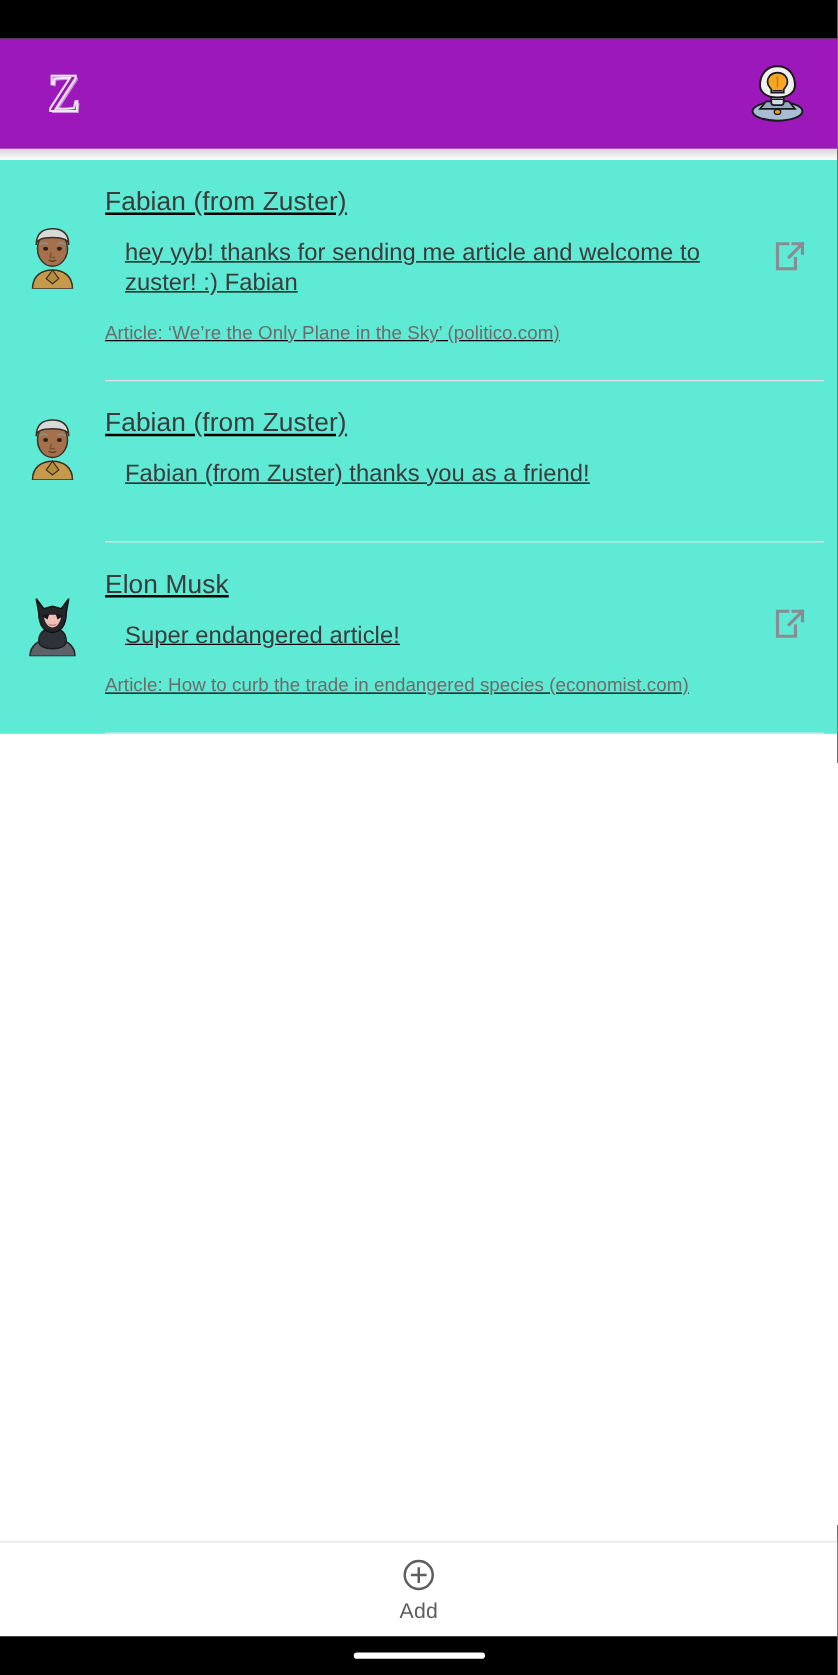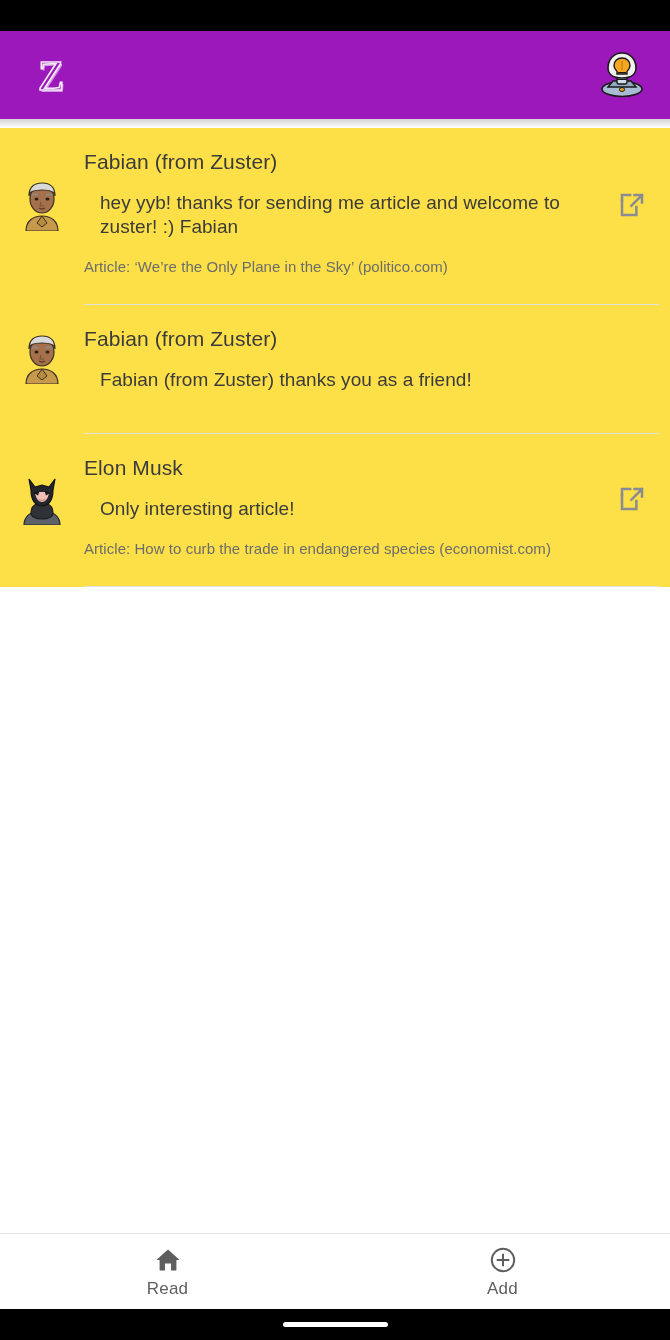--- a/index.html
+++ b/index.html
@@ -60,22 +60,23 @@
     user-select: none;
   }
   .bulb-icon {
     width: 44px;
     height: 48px;
     display: block;
   }
 
   
   .list {
-    background: #fde047;
-    width: 100%;
+    background: #5eead4;
+    width: 100%;
+    text-decoration: underline;
   }
   .notif-row {
     display: flex;
     align-items: flex-start;
     padding: 0;
     position: relative;
   }
   .avatar-col {
     width: 84px;
     flex: 0 0 84px;
@@ -291,44 +292,38 @@
             <path d="M13 40 C13 33 17 30 24 30 C31 30 35 33 35 40 C35 44 30 46 24 46 C18 46 13 44 13 40 Z" fill="#2f3338" stroke="#1a1c1f" stroke-width="1.1"></path>
             <path d="M11 6 L13 17 C13 28 18 33 24 33 C30 33 35 28 35 17 L37 6 L31 14 L24 12 L17 14 Z" fill="#242629" stroke="#121315" stroke-width="1.2"></path>
             <path d="M17 20 C19 18.5 29 18.5 31 20 C30 26 27 29 24 29 C21 29 18 26 17 20 Z" fill="#f0c0b8"></path>
             <path d="M15 19.5 L21.5 18 L20 22.5 Z" fill="#15171a"></path>
             <path d="M33 19.5 L26.5 18 L28 22.5 Z" fill="#15171a"></path>
             <path d="M21 26.5 C22.3 27.4 25.7 27.4 27 26.5" stroke="#c28b84" stroke-width="1.1" fill="none"></path>
           </svg>
         </div>
         <div class="content-col">
           <div class="sender">Elon Musk</div>
-          <div class="message">Only interesting article!</div>
+          <div class="message">Super endangered article!</div>
           <div class="article">Article: How to curb the trade in endangered species (economist.com)</div>
         </div>
         <div class="action-col">
           <svg class="ext-icon" viewBox="0 0 24 24">
             <path d="M4 8.5 L4 20 L15.5 20 L15.5 13.5" fill="none" stroke="#8b8b93" stroke-width="2" stroke-linecap="square"></path>
             <path d="M4 8.5 L4 4 L10.5 4" fill="none" stroke="#8b8b93" stroke-width="2" stroke-linecap="square"></path>
             <path d="M20 4 L20 10 M20 4 L14 4 M20 4 L11.5 12.5" fill="none" stroke="#8b8b93" stroke-width="2" stroke-linecap="square"></path>
           </svg>
         </div>
       </div>
       <div class="row-divider"></div>
     </div>
 
   </div>
 
   <div class="bottom-nav">
 
-    <div class="nav-item">
-      <svg class="nav-icon" viewBox="0 0 24 24">
-        <path d="M12 3 L22 12 L19.2 12 L19.2 21 L14.6 21 L14.6 15 L9.4 15 L9.4 21 L4.8 21 L4.8 12 L2 12 Z" fill="#5e5e5e"></path>
-      </svg>
-      <span class="nav-label">Read</span>
-    </div>
 
     <div class="nav-item">
       <svg class="nav-icon" viewBox="0 0 24 24">
         <circle cx="12" cy="12" r="9.6" fill="none" stroke="#5e5e5e" stroke-width="1.7"></circle>
         <path d="M12 6.6 L12 17.4 M6.6 12 L17.4 12" stroke="#5e5e5e" stroke-width="1.7" stroke-linecap="butt"></path>
       </svg>
       <span class="nav-label">Add</span>
     </div>
 
 

